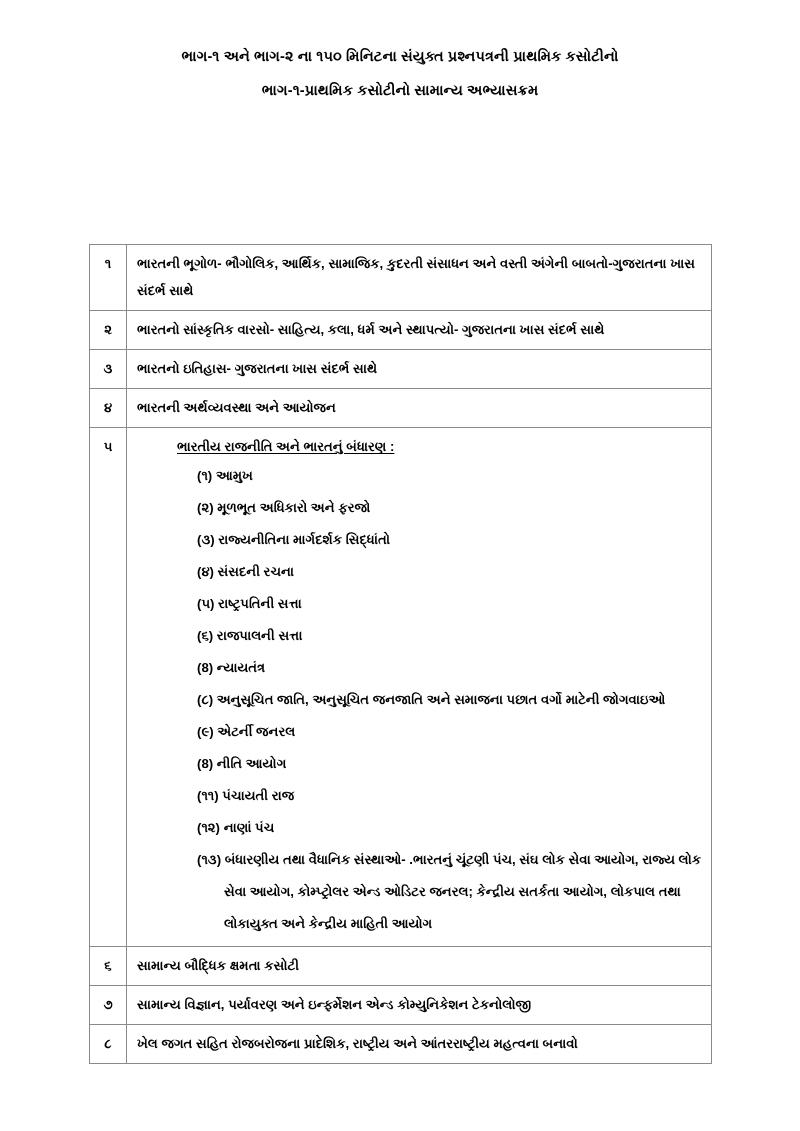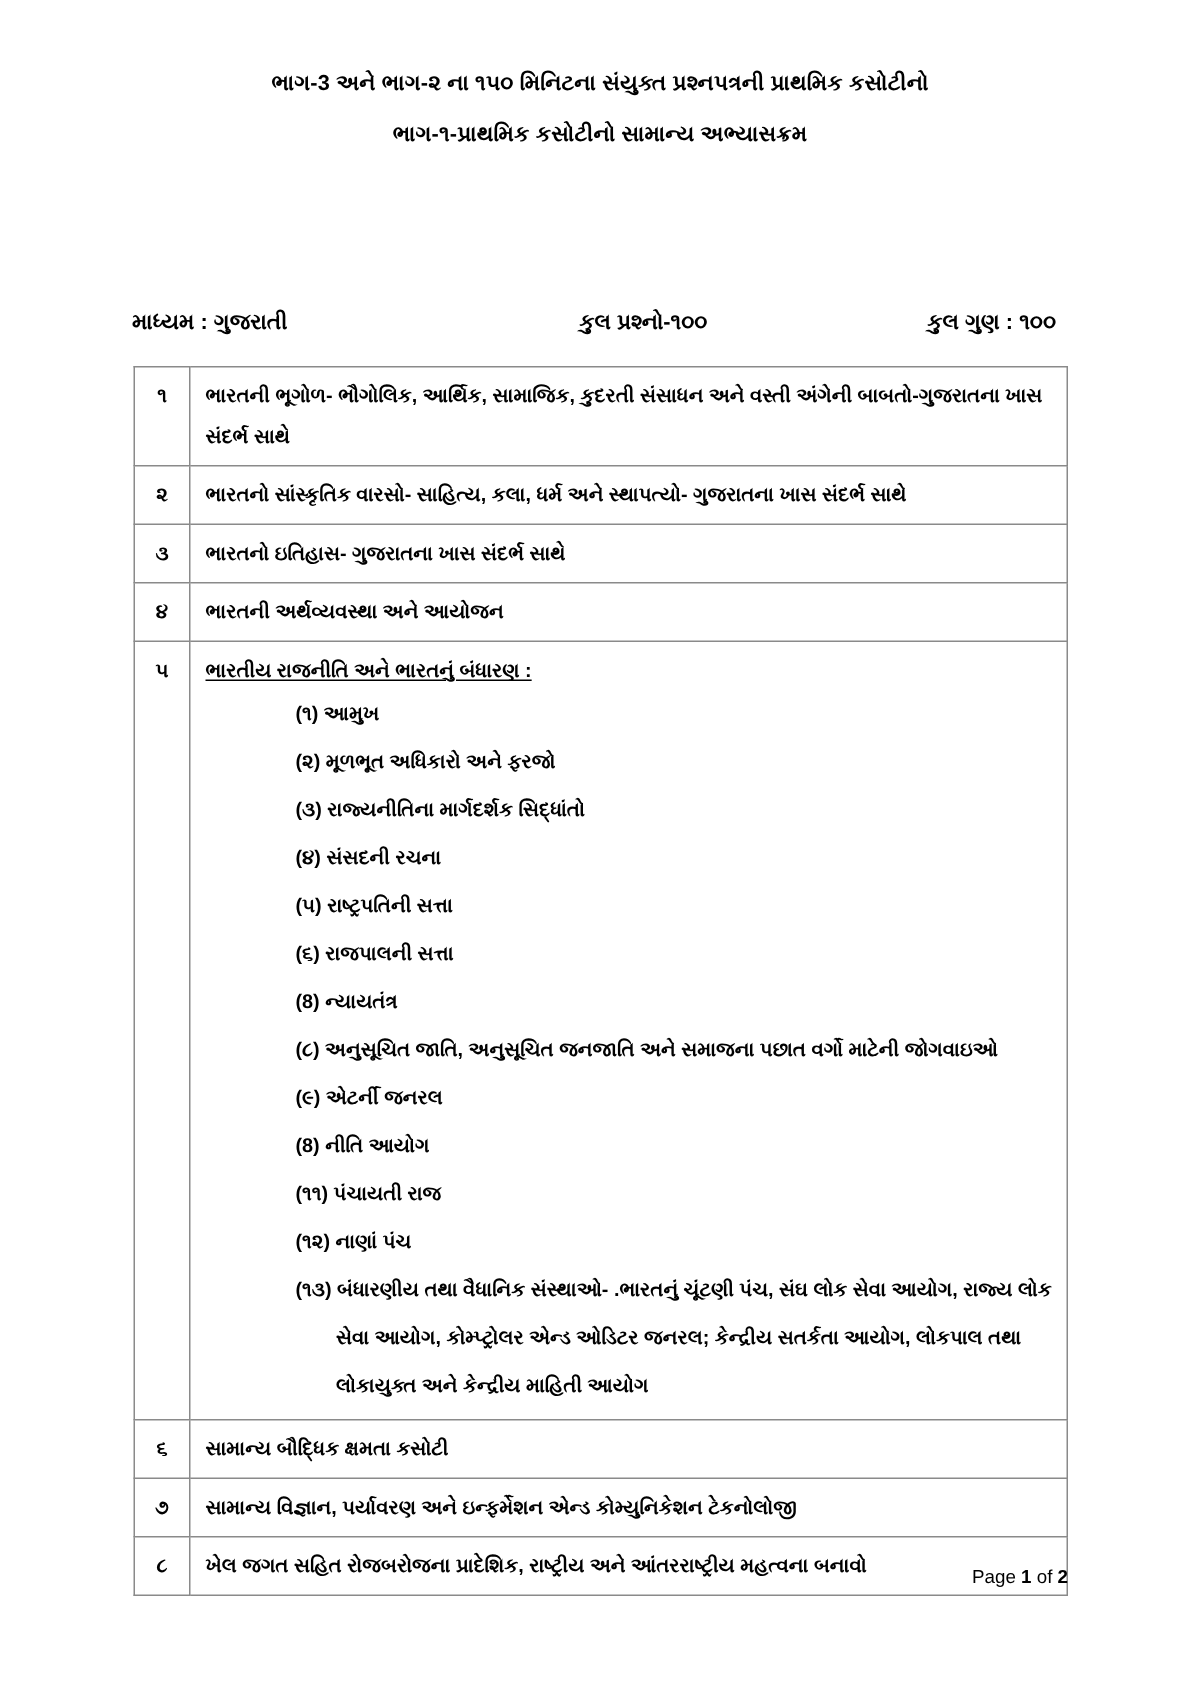--- a/index.html
+++ b/index.html
@@ -79,20 +79,21 @@
     text-align: center;
     padding-left: 0;
     padding-right: 0;
   }
   .syllabus-table td.topic {
     padding-left: 10px;
   }
   .topic-title {
     text-decoration: underline;
     text-underline-offset: 2px;
+    margin-left: 40px;
   }
   .sublist {
     list-style: none;
     margin: 0;
     padding: 0 0 0 60px;
   }
   .sublist li {
     line-height: 32px;
     text-indent: -27px;
     padding-left: 27px;
@@ -110,29 +111,24 @@
     font-size: 12.5px;
   }
   .footer .pg-strong { font-weight: 700; }
 </style>
 </head>
 <body>
 
 <div class="page">
 
   <div class="doc-head">
-    <div class="head-line">ભાગ-3 અને ભાગ-૨ ના ૧૫૦ મિનિટના સંયુક્ત પ્રશ્નપત્રની પ્રાથમિક કસોટીનો</div>
+    <div class="head-line">ભાગ-૧ અને ભાગ-૨ ના ૧૫૦ મિનિટના સંયુક્ત પ્રશ્નપત્રની પ્રાથમિક કસોટીનો</div>
     <div class="head-line spaced-top">ભાગ-૧-પ્રાથમિક કસોટીનો સામાન્ય અભ્યાસક્રમ</div>
   </div>
 
-  <div class="meta-row">
-    <div class="meta-left">માધ્યમ : ગુજરાતી</div>
-    <div class="meta-mid">કુલ પ્રશ્નો-૧૦૦</div>
-    <div class="meta-right">કુલ ગુણ : ૧૦૦</div>
-  </div>
 
   <table class="syllabus-table">
     <tbody>
 
       <tr>
         <td class="num">૧</td>
         <td class="topic">ભારતની ભૂગોળ- ભૌગોલિક, આર્થિક, સામાજિક, કુદરતી સંસાધન અને વસ્તી અંગેની બાબતો-ગુજરાતના ખાસ સંદર્ભ સાથે</td>
       </tr>
 
       <tr>
@@ -183,17 +179,14 @@
       </tr>
 
       <tr>
         <td class="num">૮</td>
         <td class="topic">ખેલ જગત સહિત રોજબરોજના પ્રાદેશિક, રાષ્ટ્રીય અને આંતરરાષ્ટ્રીય મહત્વના બનાવો</td>
       </tr>
 
     </tbody>
   </table>
 
-  <div class="footer">
-    <span>Page </span><span class="pg-strong">1</span><span> of </span><span class="pg-strong">2</span>
-  </div>
 
 </div>
 
 </body></html>

